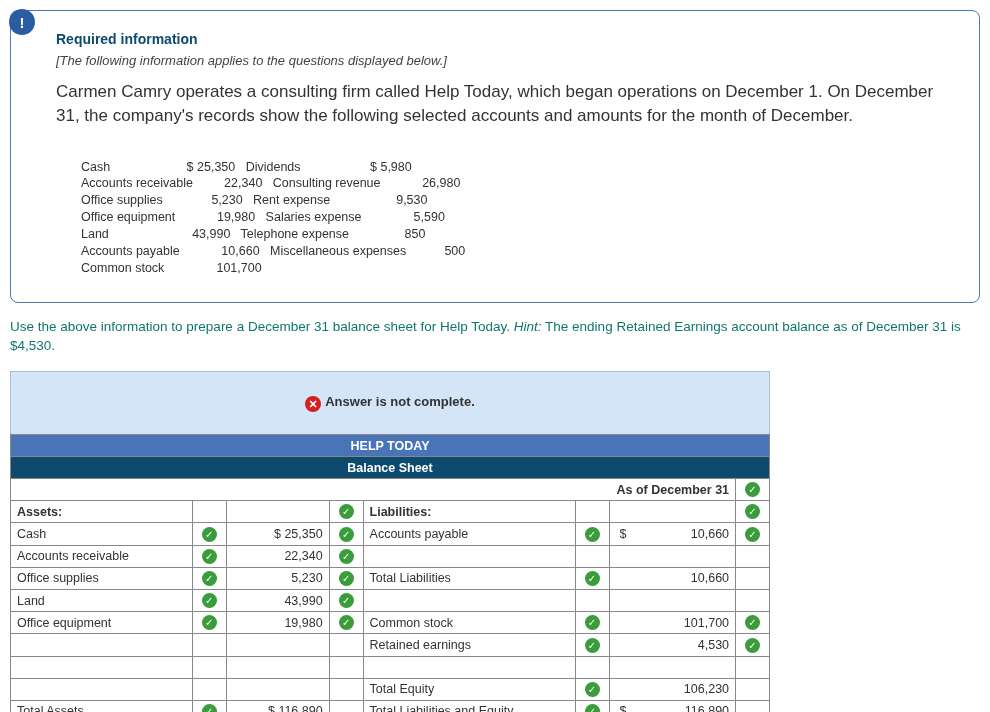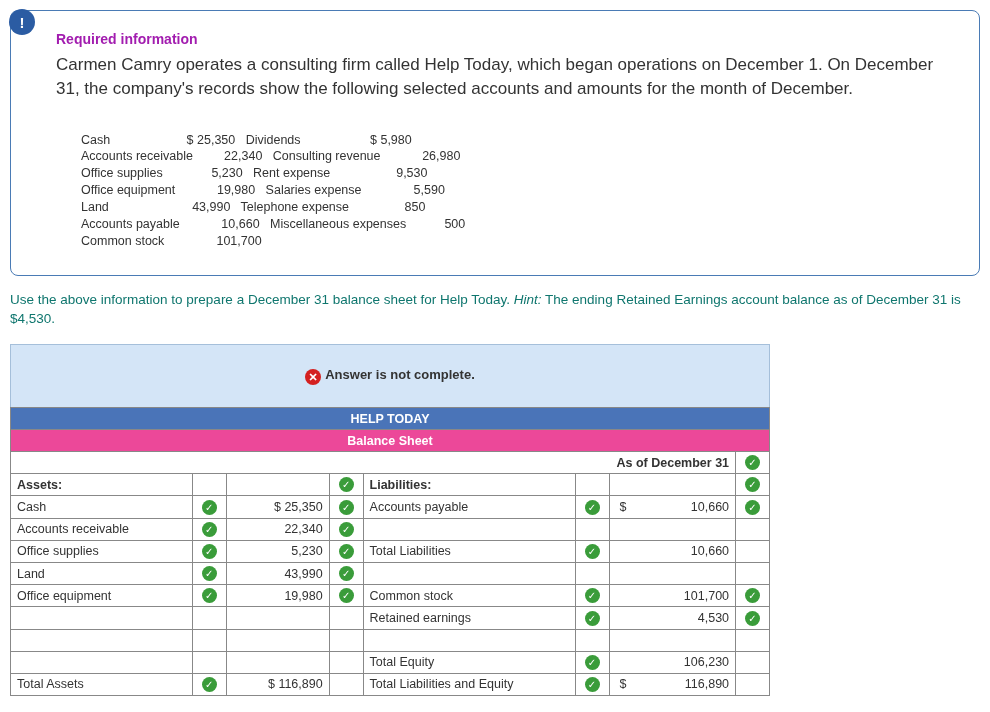--- a/index.html
+++ b/index.html
@@ -28,21 +28,21 @@
     background: #2b5ca3;
     border-radius: 50%;
     color: #fff;
     font-weight: bold;
     display: flex;
     align-items: center;
     justify-content: center;
     font-size: 15px;
   }
   .req-title {
-    color: #a21caf;
+    color: #0c4a6e;
     font-weight: bold;
     font-size: 14px;
     margin-bottom: 6px;
   }
   .italic-line {
     font-style: italic;
     color: #444;
     margin-bottom: 12px;
   }
   .body-text {
@@ -134,20 +134,21 @@
   .col-l-chk { width: 26px; text-align:center; }
   .col-l-val { width: 85px; }
   .col-l-chk2 { width: 22px; text-align:center; }
 </style>
 </head>
 <body>
 
 <div class="card">
   <div class="bang-icon">!</div>
   <div class="req-title">Required information</div>
+  <div class="italic-line">[The following information applies to the questions displayed below.]</div>
   <div class="body-text">Carmen Camry operates a consulting firm called Help Today, which began operations on December 1. On December 31, the company's records show the following selected accounts and amounts for the month of December.</div>
   <div class="accounts-block" id="accounts-pre">Cash                      $ 25,350   Dividends                    $ 5,980
 Accounts receivable         22,340   Consulting revenue            26,980
 Office supplies              5,230   Rent expense                   9,530
 Office equipment            19,980   Salaries expense               5,590
 Land                        43,990   Telephone expense                850
 Accounts payable            10,660   Miscellaneous expenses           500
 Common stock               101,700                                       
 </div>
 </div>
@@ -159,21 +160,21 @@
 <div class="answer-banner">
   <span class="x-icon">✕</span><span>Answer is not complete.</span>
 </div>
 
 <table class="bs">
   <tbody>
       <tr>
         <td colspan="9" class="hdr-blue">HELP TODAY</td>
       </tr>
   <tr>
-        <td colspan="9" class="hdr-blue" style="background:#ec4899">Balance Sheet</td>
+        <td colspan="9" class="hdr-blue" style="background:#0c4a6e">Balance Sheet</td>
       </tr>
   <tr>
     <td colspan="8" class="hdr-white">As of December 31</td>
     <td class="col-l-chk2"><span class="chk">✓</span></td>
   </tr>
   <tr>
     <td class="section-label col-a-label">Assets:</td>
     <td class="col-a-chk"></td>
     <td class="col-a-val"></td>
     <td class="col-a-chk2"><span class="chk">✓</span></td>

